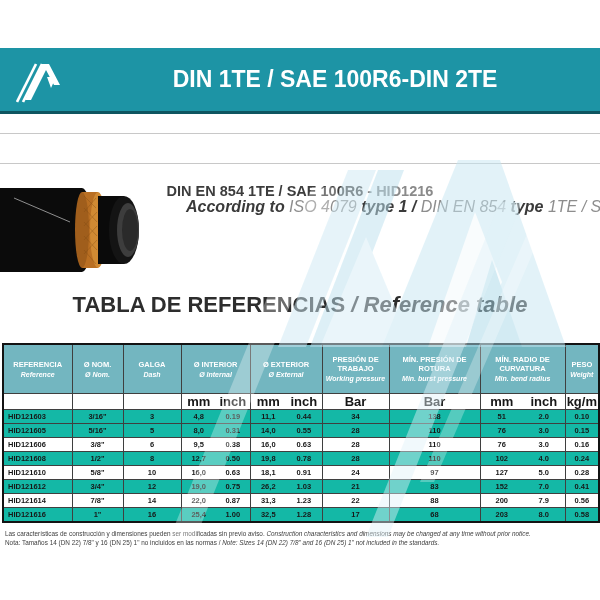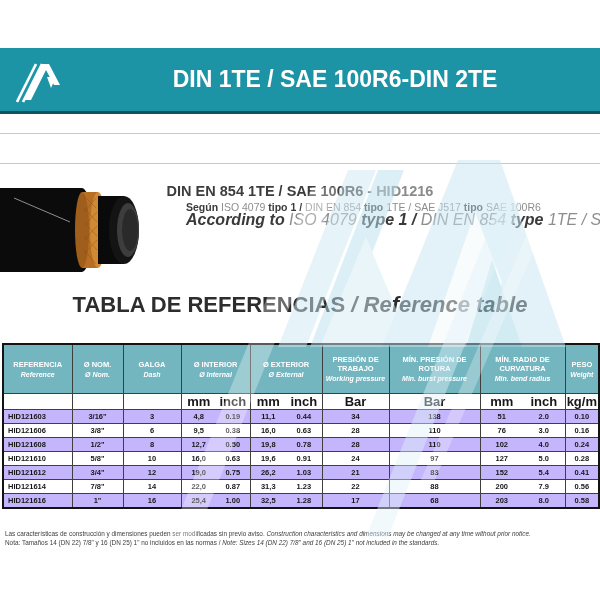--- a/index.html
+++ b/index.html
@@ -54,21 +54,21 @@
   .ref-table th, .ref-table td { border:1px solid #3f3f3f; padding:0; text-align:center; overflow:hidden; }
   .ref-table thead tr.head th {
     background:#73b6c0; color:#ffffff; height:48px; vertical-align:middle;
     font-size:7.5px; font-weight:bold; line-height:9px;
   }
   .h-en { font-style:italic; font-size:7px; font-weight:bold; margin-top:1px; }
   .ref-table tr.units td { height:12px; font-size:13px; font-weight:bold; color:#171717; }
   .ref-table tbody td { height:13px; font-size:7.5px; font-weight:bold; color:#171717; }
   .ref-table tbody td.ref { text-align:left; padding-left:4px; }
   .ref-table td.in, .ref-table th.in { border-left-style:hidden; }
-  .ref-table tbody tr.stripe { background:#c4b5fd;margin-left:24px; }
+  .ref-table tbody tr.stripe { background:#14b8a6;margin-left:24px; }
 
   
   .notes {
     position:absolute; left:5px; top:530px; width:591px;
     font-size:6.4px; color:#3d3d3d; line-height:8.6px;
   }
   .notes .i { font-style:italic; }
 
   
   .watermark { position:absolute; left:170px; top:142px; pointer-events:none; z-index:6; }
@@ -114,21 +114,20 @@
       <line x1="97" y1="40" x2="84" y2="54"></line>
         <line x1="97" y1="54" x2="84" y2="68"></line>
     </g>
     <rect x="98" y="10" width="26" height="68" fill="#0a0a0a"></rect>
     <ellipse cx="124" cy="44" rx="15" ry="34" fill="#141414"></ellipse>
     <ellipse cx="128" cy="44" rx="11" ry="27" fill="#3d3d3d"></ellipse>
     <ellipse cx="130" cy="44" rx="8" ry="21" fill="#2a2a2a"></ellipse>
   </svg>
 
   <div class="spec content-z">
-    <div class="spec-es"><span class="b">Según </span><span>ISO 4079 </span><span class="b">tipo 1 / </span><span>DIN EN 854 </span><span class="b">tipo </span><span>1TE / SAE J517 </span><span class="b">tipo </span><span>SAE 100R6</span></div>
     <div class="spec-en"><span class="b">According to </span><span>ISO 4079 </span><span class="b">type 1 / </span><span>DIN EN 854 </span><span class="b">type </span><span>1TE / SAE J517 </span><span class="b">type </span><span>SAE 100R6</span></div>
   </div>
 
   <div class="table-title content-z">
     <span>TABLA DE REFERENCIAS </span><span class="ti">/ Reference table</span>
   </div>
 
   <table class="ref-table content-z">
     <colgroup>
       <col style="width:69px">
@@ -206,20 +205,34 @@
           <td>4,8</td>
           <td class="in">0.19</td>
           <td>11,1</td>
           <td class="in">0.44</td>
           <td>34</td>
           <td>138</td>
           <td>51</td>
           <td class="in">2.0</td>
           <td>0.10</td>
         </tr>
+        <tr class="stripe">
+          <td class="ref">HID121605</td>
+          <td>5/16"</td>
+          <td>5</td>
+          <td>8,0</td>
+          <td class="in">0.31</td>
+          <td>14,0</td>
+          <td class="in">0.55</td>
+          <td>28</td>
+          <td>110</td>
+          <td>76</td>
+          <td class="in">3.0</td>
+          <td>0.15</td>
+        </tr>
         <tr>
           <td class="ref">HID121606</td>
           <td>3/8"</td>
           <td>6</td>
           <td>9,5</td>
           <td class="in">0.38</td>
           <td>16,0</td>
           <td class="in">0.63</td>
           <td>28</td>
           <td>110</td>
@@ -240,40 +253,40 @@
           <td>102</td>
           <td class="in">4.0</td>
           <td>0.24</td>
         </tr>
         <tr>
           <td class="ref">HID121610</td>
           <td>5/8"</td>
           <td>10</td>
           <td>16,0</td>
           <td class="in">0.63</td>
-          <td>19,6</td>
+          <td>18,1</td>
           <td class="in">0.91</td>
           <td>24</td>
           <td>97</td>
           <td>127</td>
           <td class="in">5.0</td>
           <td>0.28</td>
         </tr>
         <tr class="stripe">
           <td class="ref">HID121612</td>
           <td>3/4"</td>
           <td>12</td>
           <td>19,0</td>
           <td class="in">0.75</td>
           <td>26,2</td>
           <td class="in">1.03</td>
           <td>21</td>
           <td>83</td>
           <td>152</td>
-          <td class="in">5.4</td>
+          <td class="in">7.0</td>
           <td>0.41</td>
         </tr>
         <tr>
           <td class="ref">HID121614</td>
           <td>7/8"</td>
           <td>14</td>
           <td>22,0</td>
           <td class="in">0.87</td>
           <td>31,3</td>
           <td class="in">1.23</td>

